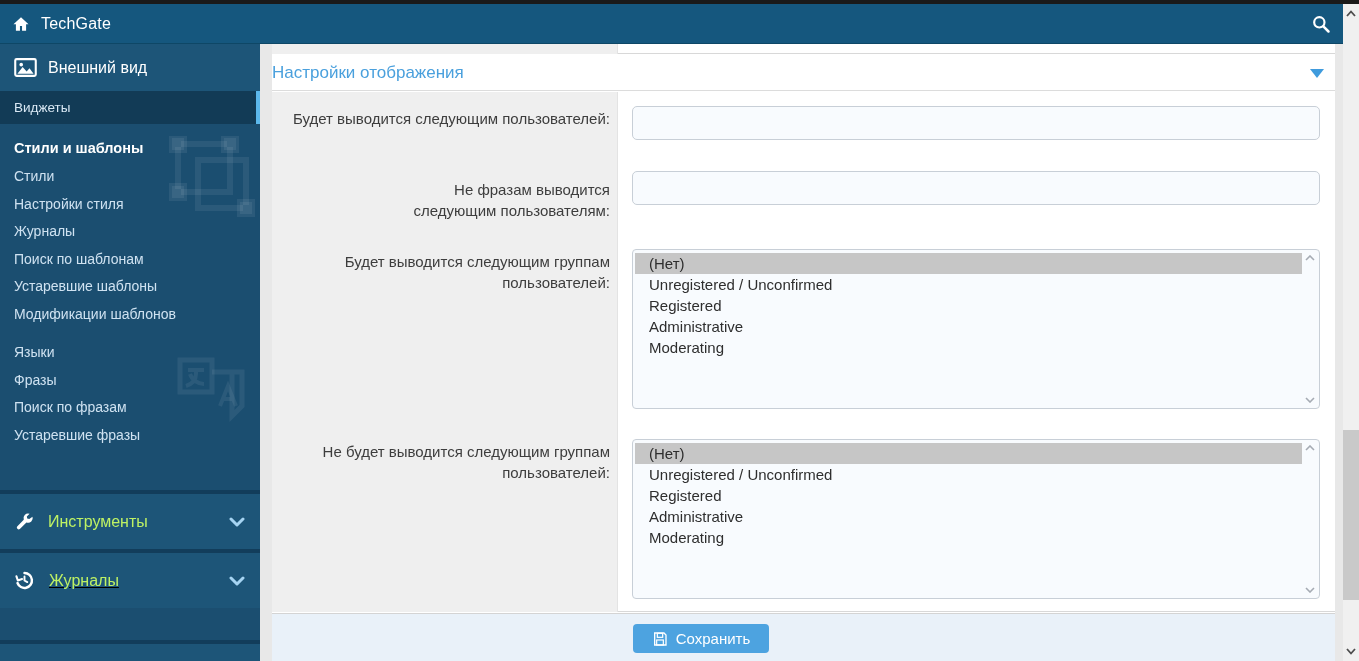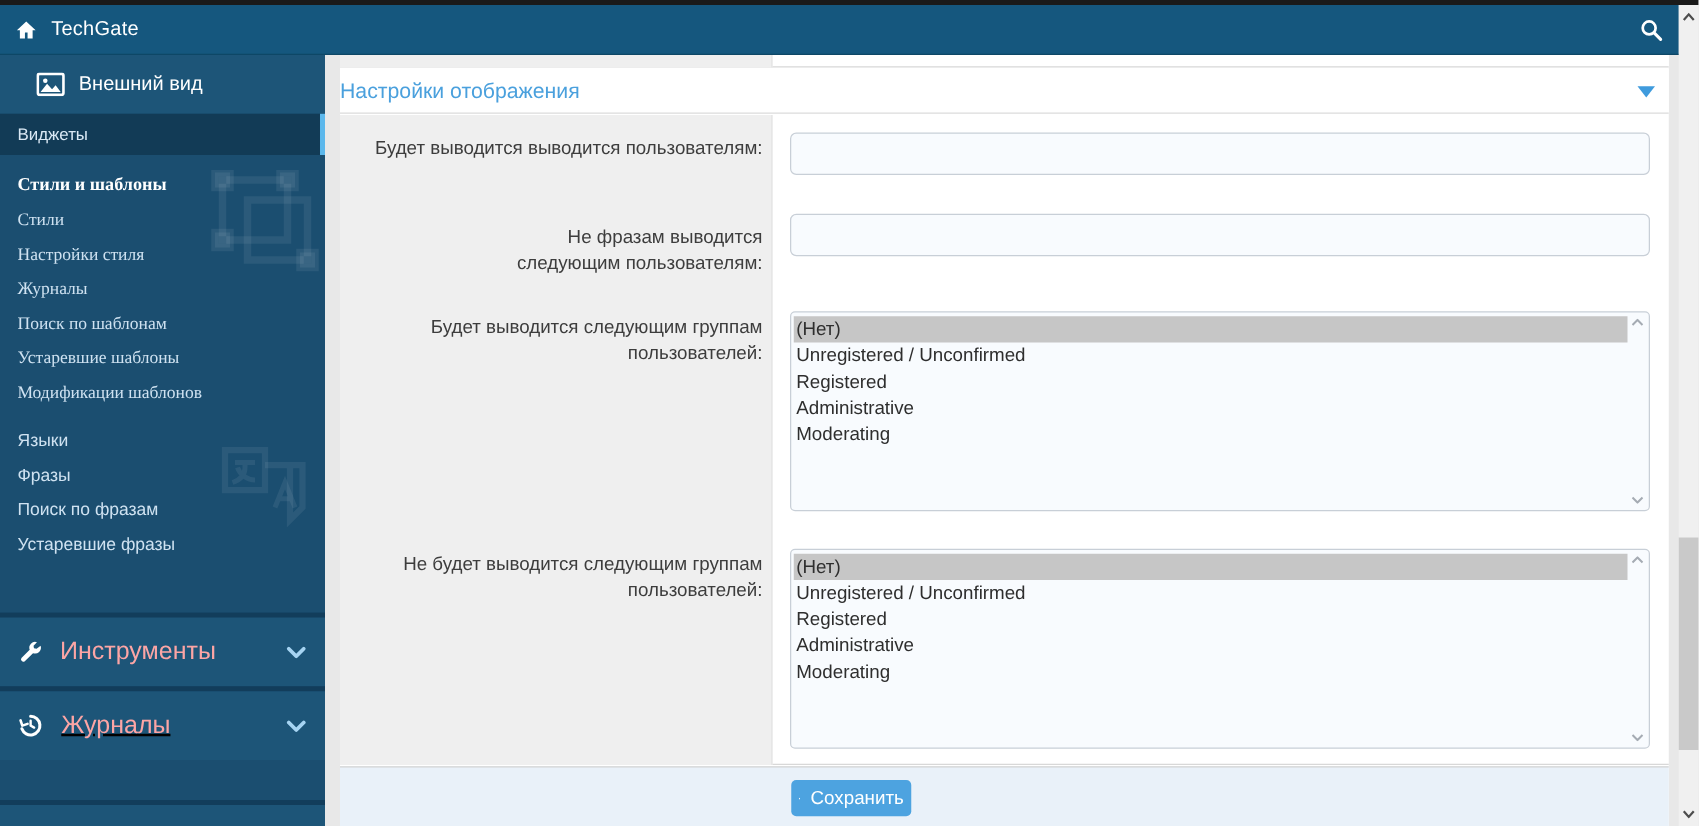--- a/index.html
+++ b/index.html
@@ -19,43 +19,43 @@
     display:flex; align-items:center;
   }
   .topbar .home { margin-left:12px; width:18px; height:18px; cursor:pointer; }
   .brand { color:#fff; font-size:16px; margin-left:11px; letter-spacing:.2px; }
   .search { position:absolute; right:12px; top:10px; width:20px; height:20px; cursor:pointer; }
 
   
   .sidebar { position:absolute; top:44px; left:0; width:260px; height:617px; background:#1b4e70; overflow:hidden; }
   .sb-header {
     position:absolute; top:0; left:0; width:300px; height:47px; background:#1d5578;
-    display:flex; align-items:center; padding-left:29px; cursor:pointer;
+    display:flex; align-items:center; padding-left:14px; cursor:pointer;
   }
   .sb-header-label { color:#ffffff; font-size:16px; margin-left:11px; }
   .sb-chevron { position:absolute; right:15px; top:50%; transform:translateY(-50%); }
   .sb-active {
     position:absolute; top:47px; left:0; width:260px; height:33px; background:#123b56;
     display:flex; align-items:center; padding-left:14px;
     color:#d9e8f4; font-size:13.5px; cursor:pointer;
   }
   .sb-active .bar { position:absolute; right:0; top:0; width:4px; height:33px; background:#5cb8ec; }
   .sb-group { position:absolute; left:14px; width:236px; }
   .sb-group h4 { margin:0 0 13px 0; font-size:14.5px; font-weight:bold; color:#ffffff; line-height:16px; }
   .nav-item { font-size:14px; color:#cfe2f1; line-height:15px; margin-bottom:12.5px; cursor:pointer; }
-  .sb-group1 { top:96px;font-family:Liberation Serif, serif; }
+  .sb-group1 { top:96px; }
   .sb-group2 { top:301px; }
   .wm { position:absolute; pointer-events:none; }
   .wm1 { top:92px; right:2px; }
   .wm2 { top:308px; right:12px; }
   .sb-band {
     position:absolute; left:0; width:260px; background:#1d5578; border-top:4px solid #123d5b;
     display:flex; align-items:center; padding-left:14px; cursor:pointer;
   }
-  .sb-band .band-label { color:#fca5a5; font-size:20px; margin-left:14px; }
+  .sb-band .band-label { color:#bef264; font-size:16px; margin-left:14px; }
   .band-tools    { top:446px; height:59px; }
   .band-journals { top:505px; height:59px;text-decoration:underline; }
   .band-dev      { top:596px; height:70px; }
 
   
   .panel { position:absolute; top:44px; left:272px; width:1063px; height:617px; background:#ffffff; }
   .prev-row { position:absolute; top:0; left:0; width:100%; height:10px; background:#fff; border-bottom:1px solid #d8d8d8; }
   .prev-left { position:absolute; top:0; left:0; width:346px; height:10px; background:#efefef; border-right:1px solid #e3e3e3; }
   .section-header { position:absolute; top:11px; left:0; width:100%; height:36px; background:#fff; border-bottom:1px solid #dcdcdc; }
   .section-title { position:absolute; left:0; top:8px; width:486px; text-align:left; font-size:17px; color:#4aa0dd; cursor:pointer; }
@@ -80,29 +80,29 @@
   .in1 { top:14px; }
   .in2 { top:79px; }
 
   .mselect {
     position:absolute; left:360px; width:688px; height:160px;
     background:#f8fbfe; border:1px solid #c8cfd7; border-radius:4px;
     padding:3px 17px 3px 2px; overflow:hidden; cursor:default;
   }
   .ms1 { top:157px; }
   .ms2 { top:347px; }
-  .opt { font-size:15px; line-height:21px; padding:0 2px; color:#2e2e2e; white-space:nowrap; }
+  .opt { font-size:15px; line-height:21px; padding:0 14px; color:#2e2e2e; white-space:nowrap; }
   .opt.selected { background:#c6c6c6; }
   .ms-scroll { position:absolute; right:2px; top:2px; bottom:2px; width:14px; }
   .ms-scroll .up   { position:absolute; top:3px; left:2px; }
   .ms-scroll .down { position:absolute; bottom:3px; left:2px; }
 
   .footer { position:absolute; top:569px; left:0; width:100%; height:48px; background:#e9f1f9; border-top:1px solid #d4d4d4; }
   .save-btn {
-    position:absolute; left:361px; top:10px; width:96px; height:29px;
+    position:absolute; left:361px; top:10px; width:136px; height:29px;
     background:#4da3e0; border:none; border-radius:4px; color:#ffffff; font-size:15px;
     font-family:"Liberation Sans", sans-serif;
     display:flex; align-items:center; justify-content:center; gap:8px; cursor:pointer;
   }
 
   
   .scrollbar { position:absolute; top:4px; right:0; width:16px; height:657px; background:#f0f0f0; }
   .scrollbar .arrow-up   { position:absolute; top:6px; left:3px; cursor:pointer; }
   .scrollbar .arrow-down { position:absolute; bottom:6px; left:3px; cursor:pointer; }
   .scroll-thumb { position:absolute; top:426px; left:0; width:16px; height:170px; background:#c9c9c9; cursor:pointer; }
@@ -226,21 +226,21 @@
     </div>
 
     <div class="section-header">
       <div class="section-title">Настройки отображения</div>
       <div class="collapse-caret"></div>
     </div>
 
     <div class="form">
       <div class="label-col"></div>
 
-      <div class="lbl lbl1">Будет выводится выводится пользователям:</div>
+      <div class="lbl lbl1">Будет выводится следующим пользователей:</div>
       <input class="txt-input in1" type="text" value="" style="">
 
       <div class="lbl lbl2">Не фразам выводится следующим пользователям:</div>
       <input class="txt-input in2" type="text" value="" style="">
 
       <div class="lbl lbl3">Будет выводится следующим группам пользователей:</div>
       <div class="mselect ms1">
         <div class="ms-scroll">
           <svg class="up" width="10" height="6" viewBox="0 0 10 6">
             <polyline points="1,5 5,1 9,5" fill="none" stroke="#a5abb3" stroke-width="1.6"></polyline>

